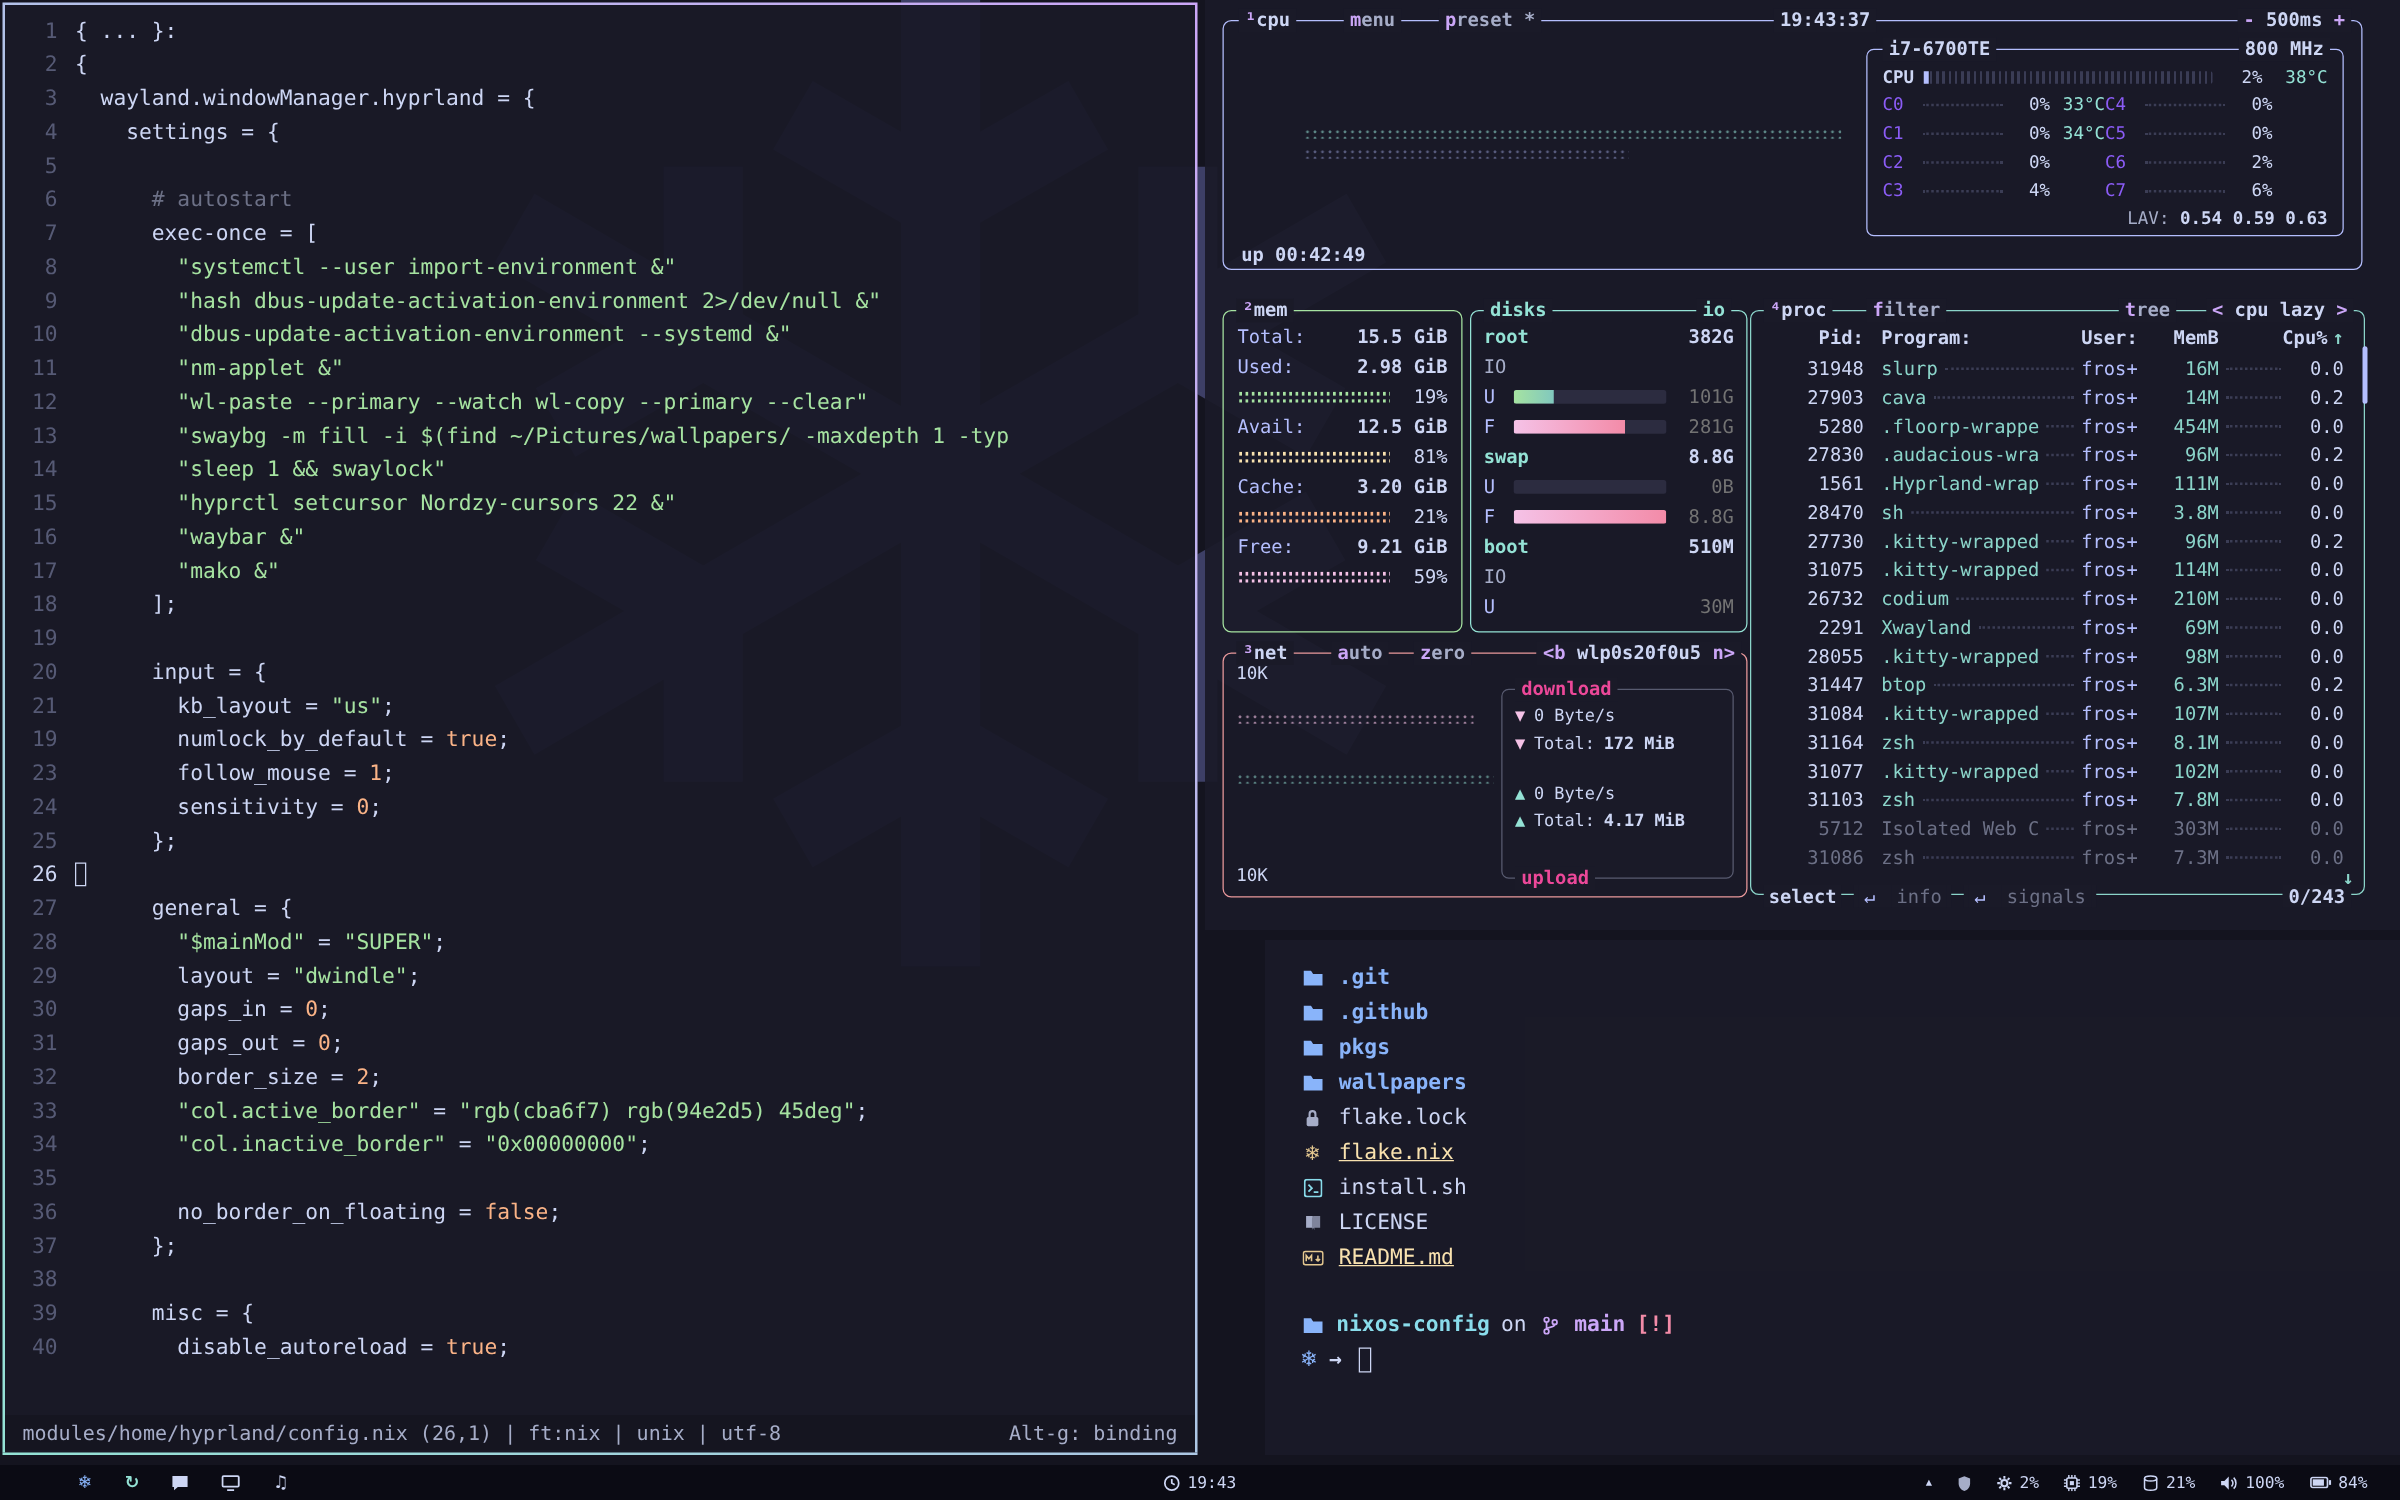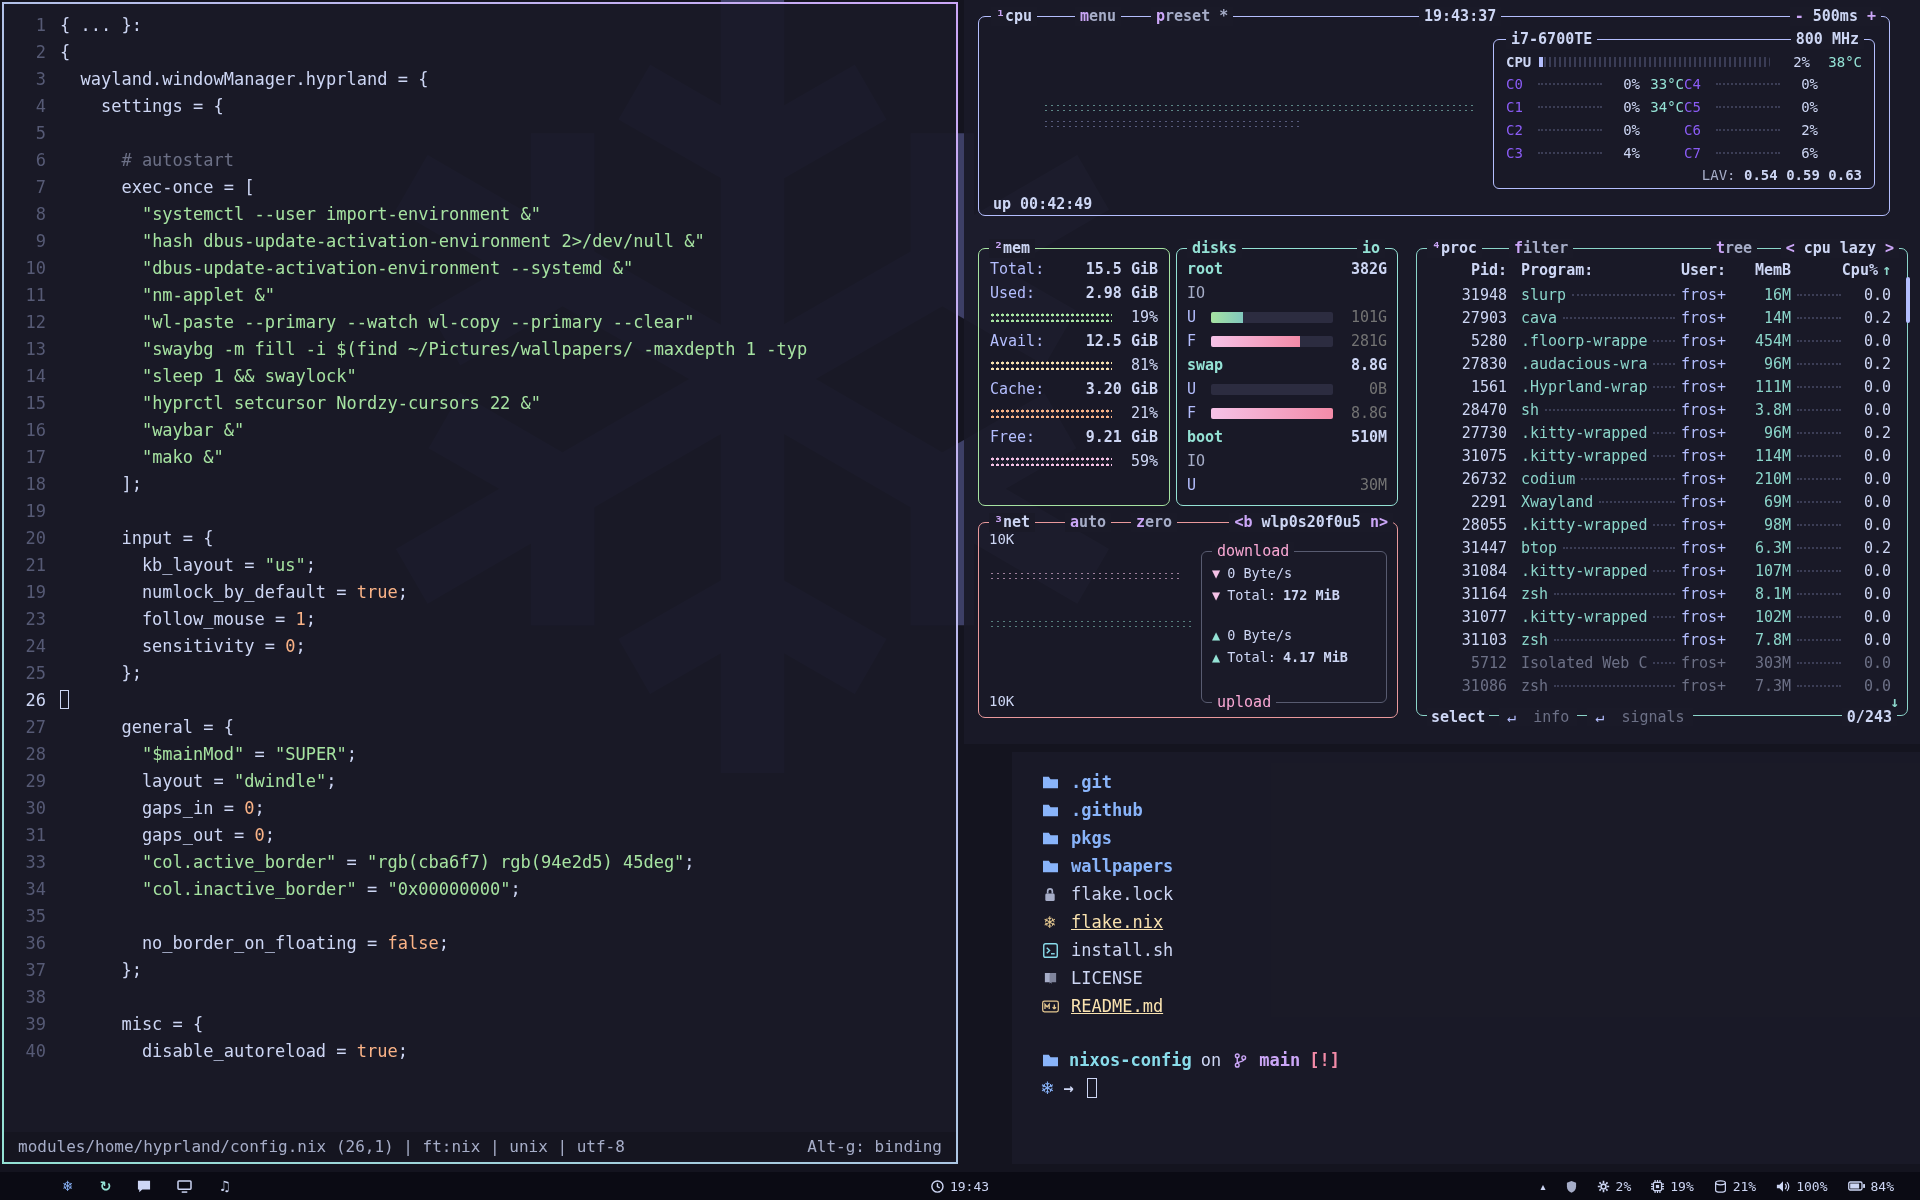--- a/index.html
+++ b/index.html
@@ -76,29 +76,29 @@
   .dfill.used{background:linear-gradient(90deg,#a6e3a1,#81c8be)}
   .dfill.free{background:linear-gradient(90deg,#f5c2e7,#f38ba8)}
   .dval2{width:46px;text-align:right;color:#737373;flex:none}
   .dspace{flex:1}
 
   .net-box{left:14px;top:522px;width:420px;height:196px;border-color:#ea999c}
   .nscale{position:absolute;left:10px;color:#cdd6f4;font-size:14px}
   .nb1{left:10px;top:48px;width:190px;background-image:radial-gradient(rgba(245,194,231,.6) 1.1px,transparent 1.2px)}
   .nb2{left:10px;top:96px;width:206px;background-image:radial-gradient(rgba(148,226,213,.5) 1.1px,transparent 1.2px)}
   .netsub{position:absolute;right:10px;top:28px;width:186px;height:152px;border:1.5px solid #585b70;border-radius:6px;background:#1a1a28}
-  .netsub .btitle{font-weight:normal;color:#f9a8d4}
+  .netsub .btitle{font-weight:bold;color:#ec4899}
   .nrows{padding-top:10px}
   .nrow{display:flex;align-items:center;gap:7px;height:22px;padding:0 10px;font-size:13.5px}
   .nrow.gap{margin-top:18px}
   .nmark.down{color:#f5c2e7}.nmark.up{color:#94e2d5}
   .nval{color:#cdd6f4}
   .ntot{color:#cdd6f4;font-weight:bold}
 
-  .proc-box{left:452px;top:248px;width:492px;height:468px;border-color:#8bd5ca}
+  .proc-box{left:436px;top:248px;width:492px;height:468px;border-color:#8bd5ca}
   .phead{display:flex;align-items:center;padding:12px 16px 4px 8px;font-weight:bold;color:#cdd6f4;font-size:15px}
   .p-pid{width:82px;text-align:right;flex:none}
   .p-prog{width:174px;flex:none;display:flex;align-items:center;padding-left:14px;overflow:hidden}
   .p-user{width:58px;flex:none}
   .p-mem{width:52px;flex:none;text-align:right}
   .p-lead{flex:1}
   .p-cpu{width:44px;flex:none;text-align:right}
   .sort-arrow{color:#8bd5ca;margin-left:4px}
   .prow{display:flex;align-items:center;height:23px;padding:0 16px 0 8px;font-size:15px}
   .prow .p-prog span.ptxt{color:#8bd5ca}
@@ -176,20 +176,21 @@
       <div class="eline"><span class="eln">19</span><span class="ecode"><span class="sg-p">        numlock_by_default = </span><span class="sg-n">true</span><span class="sg-p">;</span></span></div>
       <div class="eline"><span class="eln">23</span><span class="ecode"><span class="sg-p">        follow_mouse = </span><span class="sg-n">1</span><span class="sg-p">;</span></span></div>
       <div class="eline"><span class="eln">24</span><span class="ecode"><span class="sg-p">        sensitivity = </span><span class="sg-n">0</span><span class="sg-p">;</span></span></div>
       <div class="eline"><span class="eln">25</span><span class="ecode"><span class="sg-p">      };</span></span></div>
       <div class="eline cur"><span class="eln">26</span><span class="ecode"><span class="cursor-block"></span></span></div>
       <div class="eline"><span class="eln">27</span><span class="ecode"><span class="sg-p">      general = {</span></span></div>
       <div class="eline"><span class="eln">28</span><span class="ecode"><span class="sg-p">        </span><span class="sg-s">"$mainMod"</span><span class="sg-p"> = </span><span class="sg-s">"SUPER"</span><span class="sg-p">;</span></span></div>
       <div class="eline"><span class="eln">29</span><span class="ecode"><span class="sg-p">        layout = </span><span class="sg-s">"dwindle"</span><span class="sg-p">;</span></span></div>
       <div class="eline"><span class="eln">30</span><span class="ecode"><span class="sg-p">        gaps_in = </span><span class="sg-n">0</span><span class="sg-p">;</span></span></div>
       <div class="eline"><span class="eln">31</span><span class="ecode"><span class="sg-p">        gaps_out = </span><span class="sg-n">0</span><span class="sg-p">;</span></span></div>
+      <div class="eline"><span class="eln">32</span><span class="ecode"><span class="sg-p">        border_size = </span><span class="sg-n">2</span><span class="sg-p">;</span></span></div>
       <div class="eline"><span class="eln">33</span><span class="ecode"><span class="sg-p">        </span><span class="sg-s">"col.active_border"</span><span class="sg-p"> = </span><span class="sg-s">"rgb(cba6f7) rgb(94e2d5) 45deg"</span><span class="sg-p">;</span></span></div>
       <div class="eline"><span class="eln">34</span><span class="ecode"><span class="sg-p">        </span><span class="sg-s">"col.inactive_border"</span><span class="sg-p"> = </span><span class="sg-s">"0x00000000"</span><span class="sg-p">;</span></span></div>
       <div class="eline"><span class="eln">35</span></div>
       <div class="eline"><span class="eln">36</span><span class="ecode"><span class="sg-p">        no_border_on_floating = </span><span class="sg-n">false</span><span class="sg-p">;</span></span></div>
       <div class="eline"><span class="eln">37</span><span class="ecode"><span class="sg-p">      };</span></span></div>
       <div class="eline"><span class="eln">38</span><span class="ecode"></span></div>
       <div class="eline"><span class="eln">39</span><span class="ecode"><span class="sg-p">      misc = {</span></span></div>
       <div class="eline"><span class="eln">40</span><span class="ecode"><span class="sg-p">        disable_autoreload = </span><span class="sg-n">true</span><span class="sg-p">;</span></span></div>
     </div>
   <div id="statusline">

